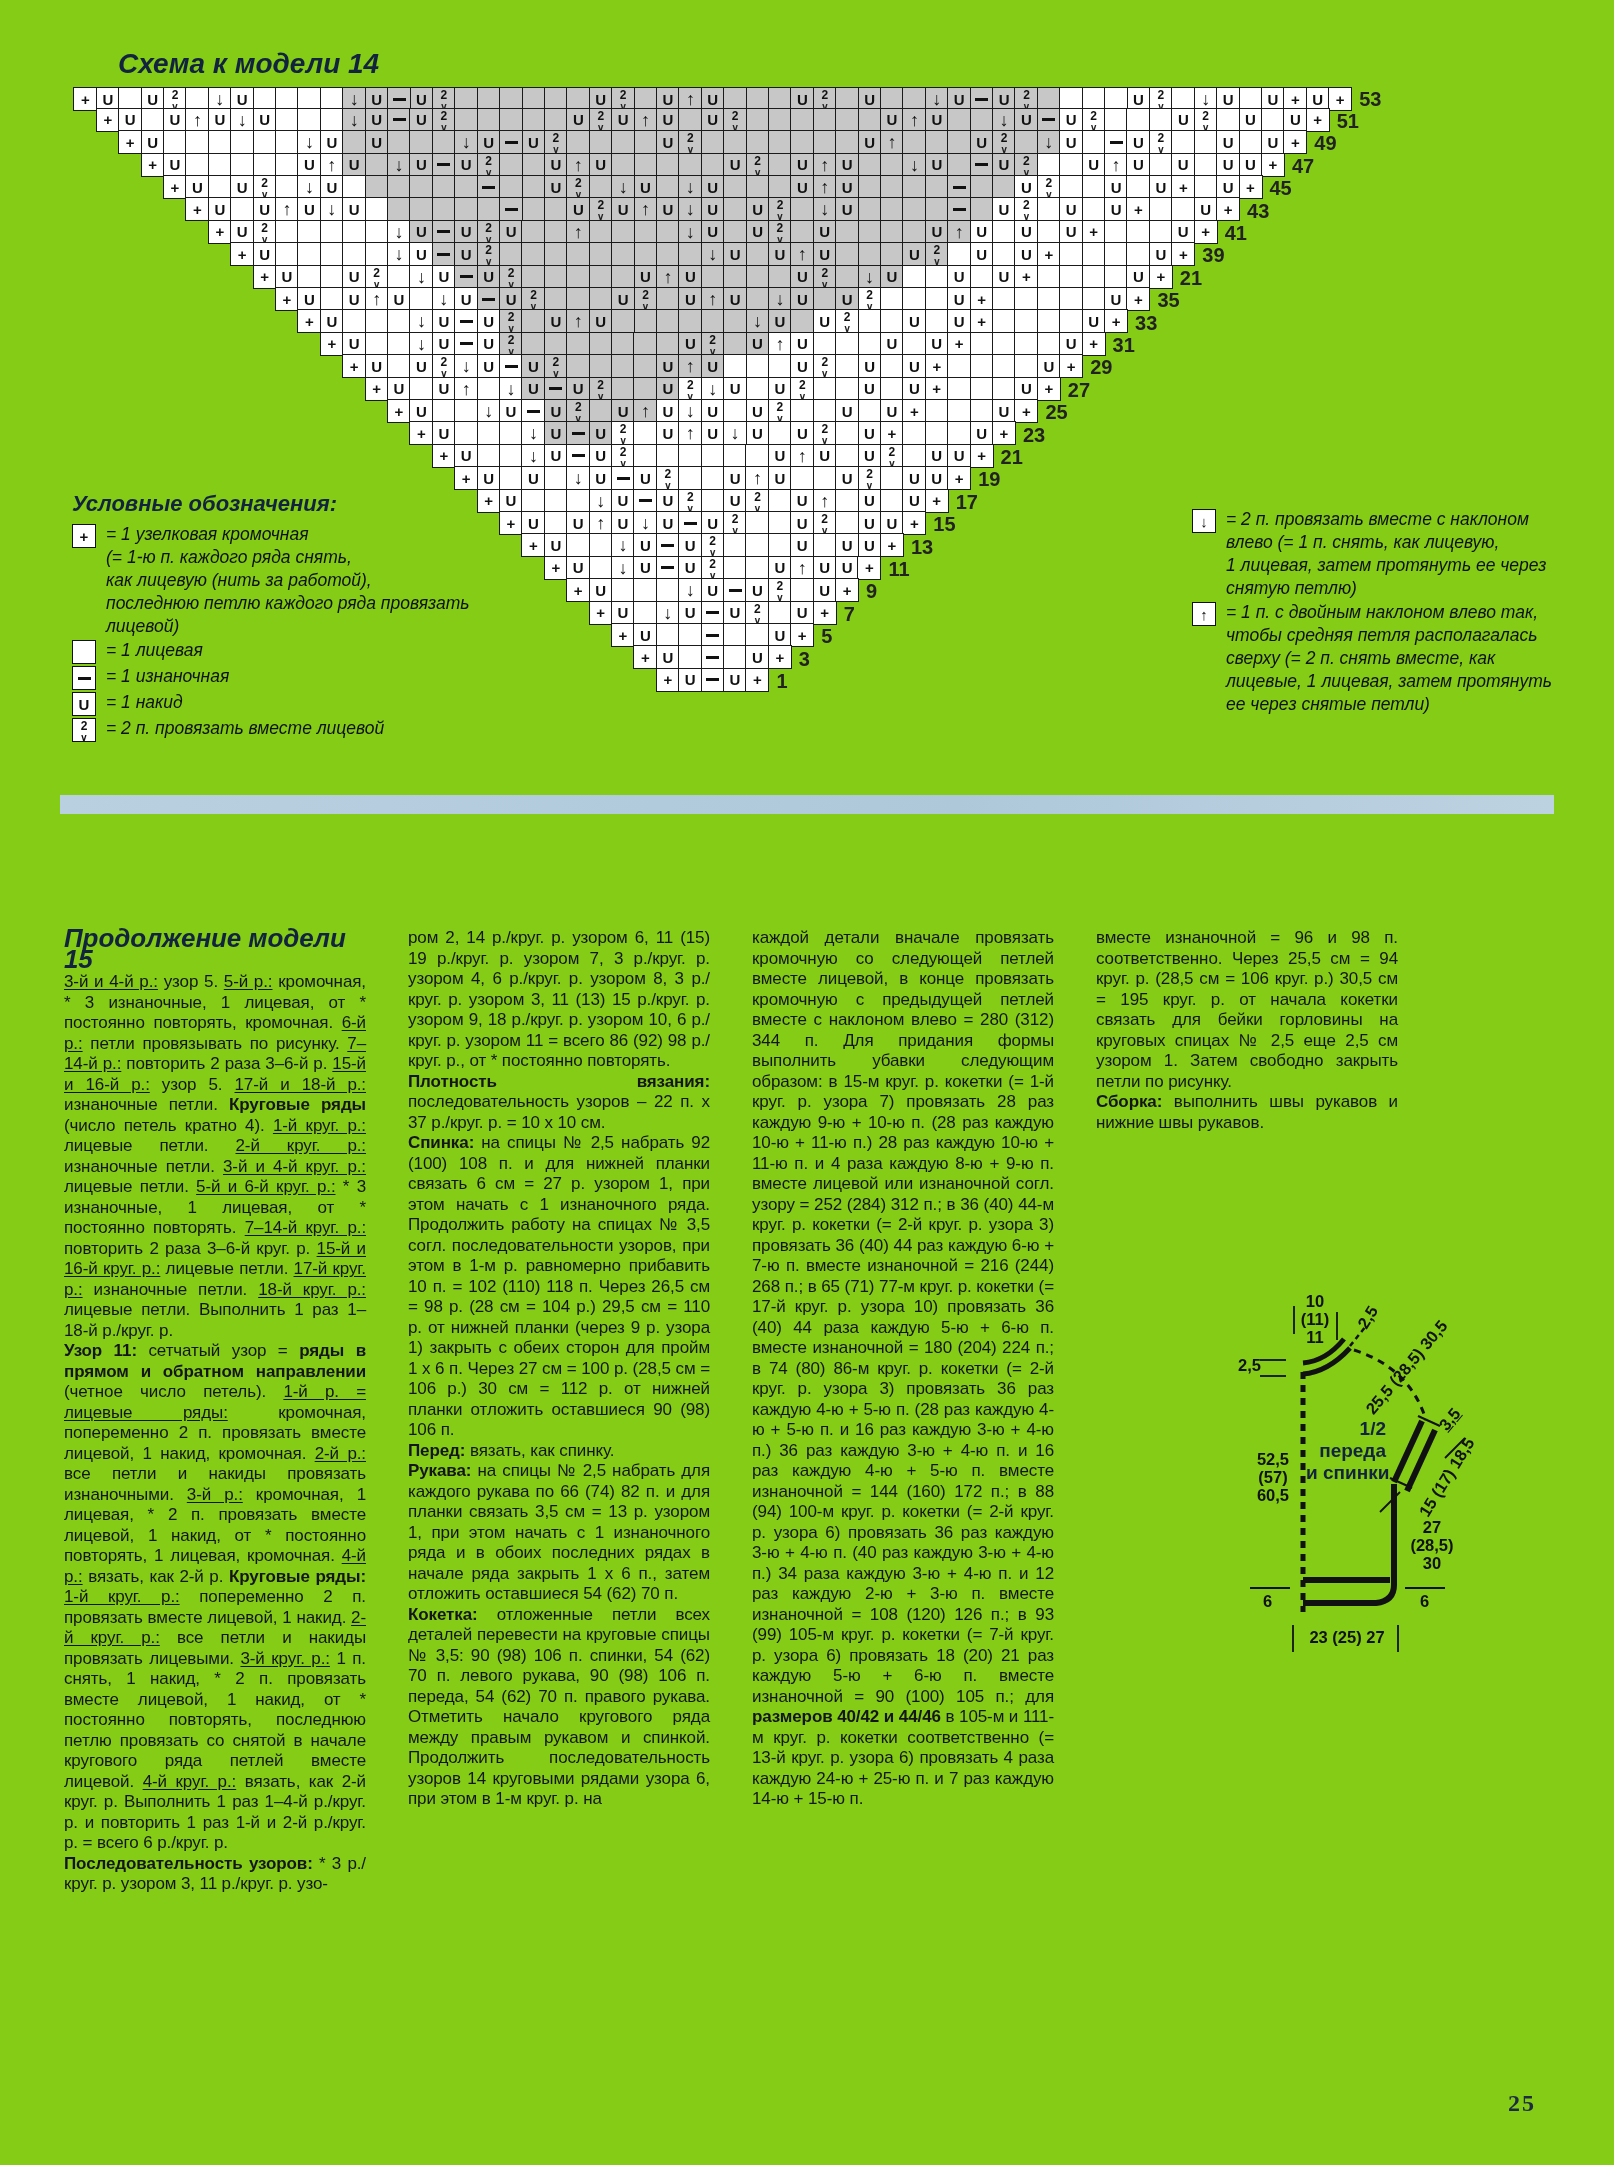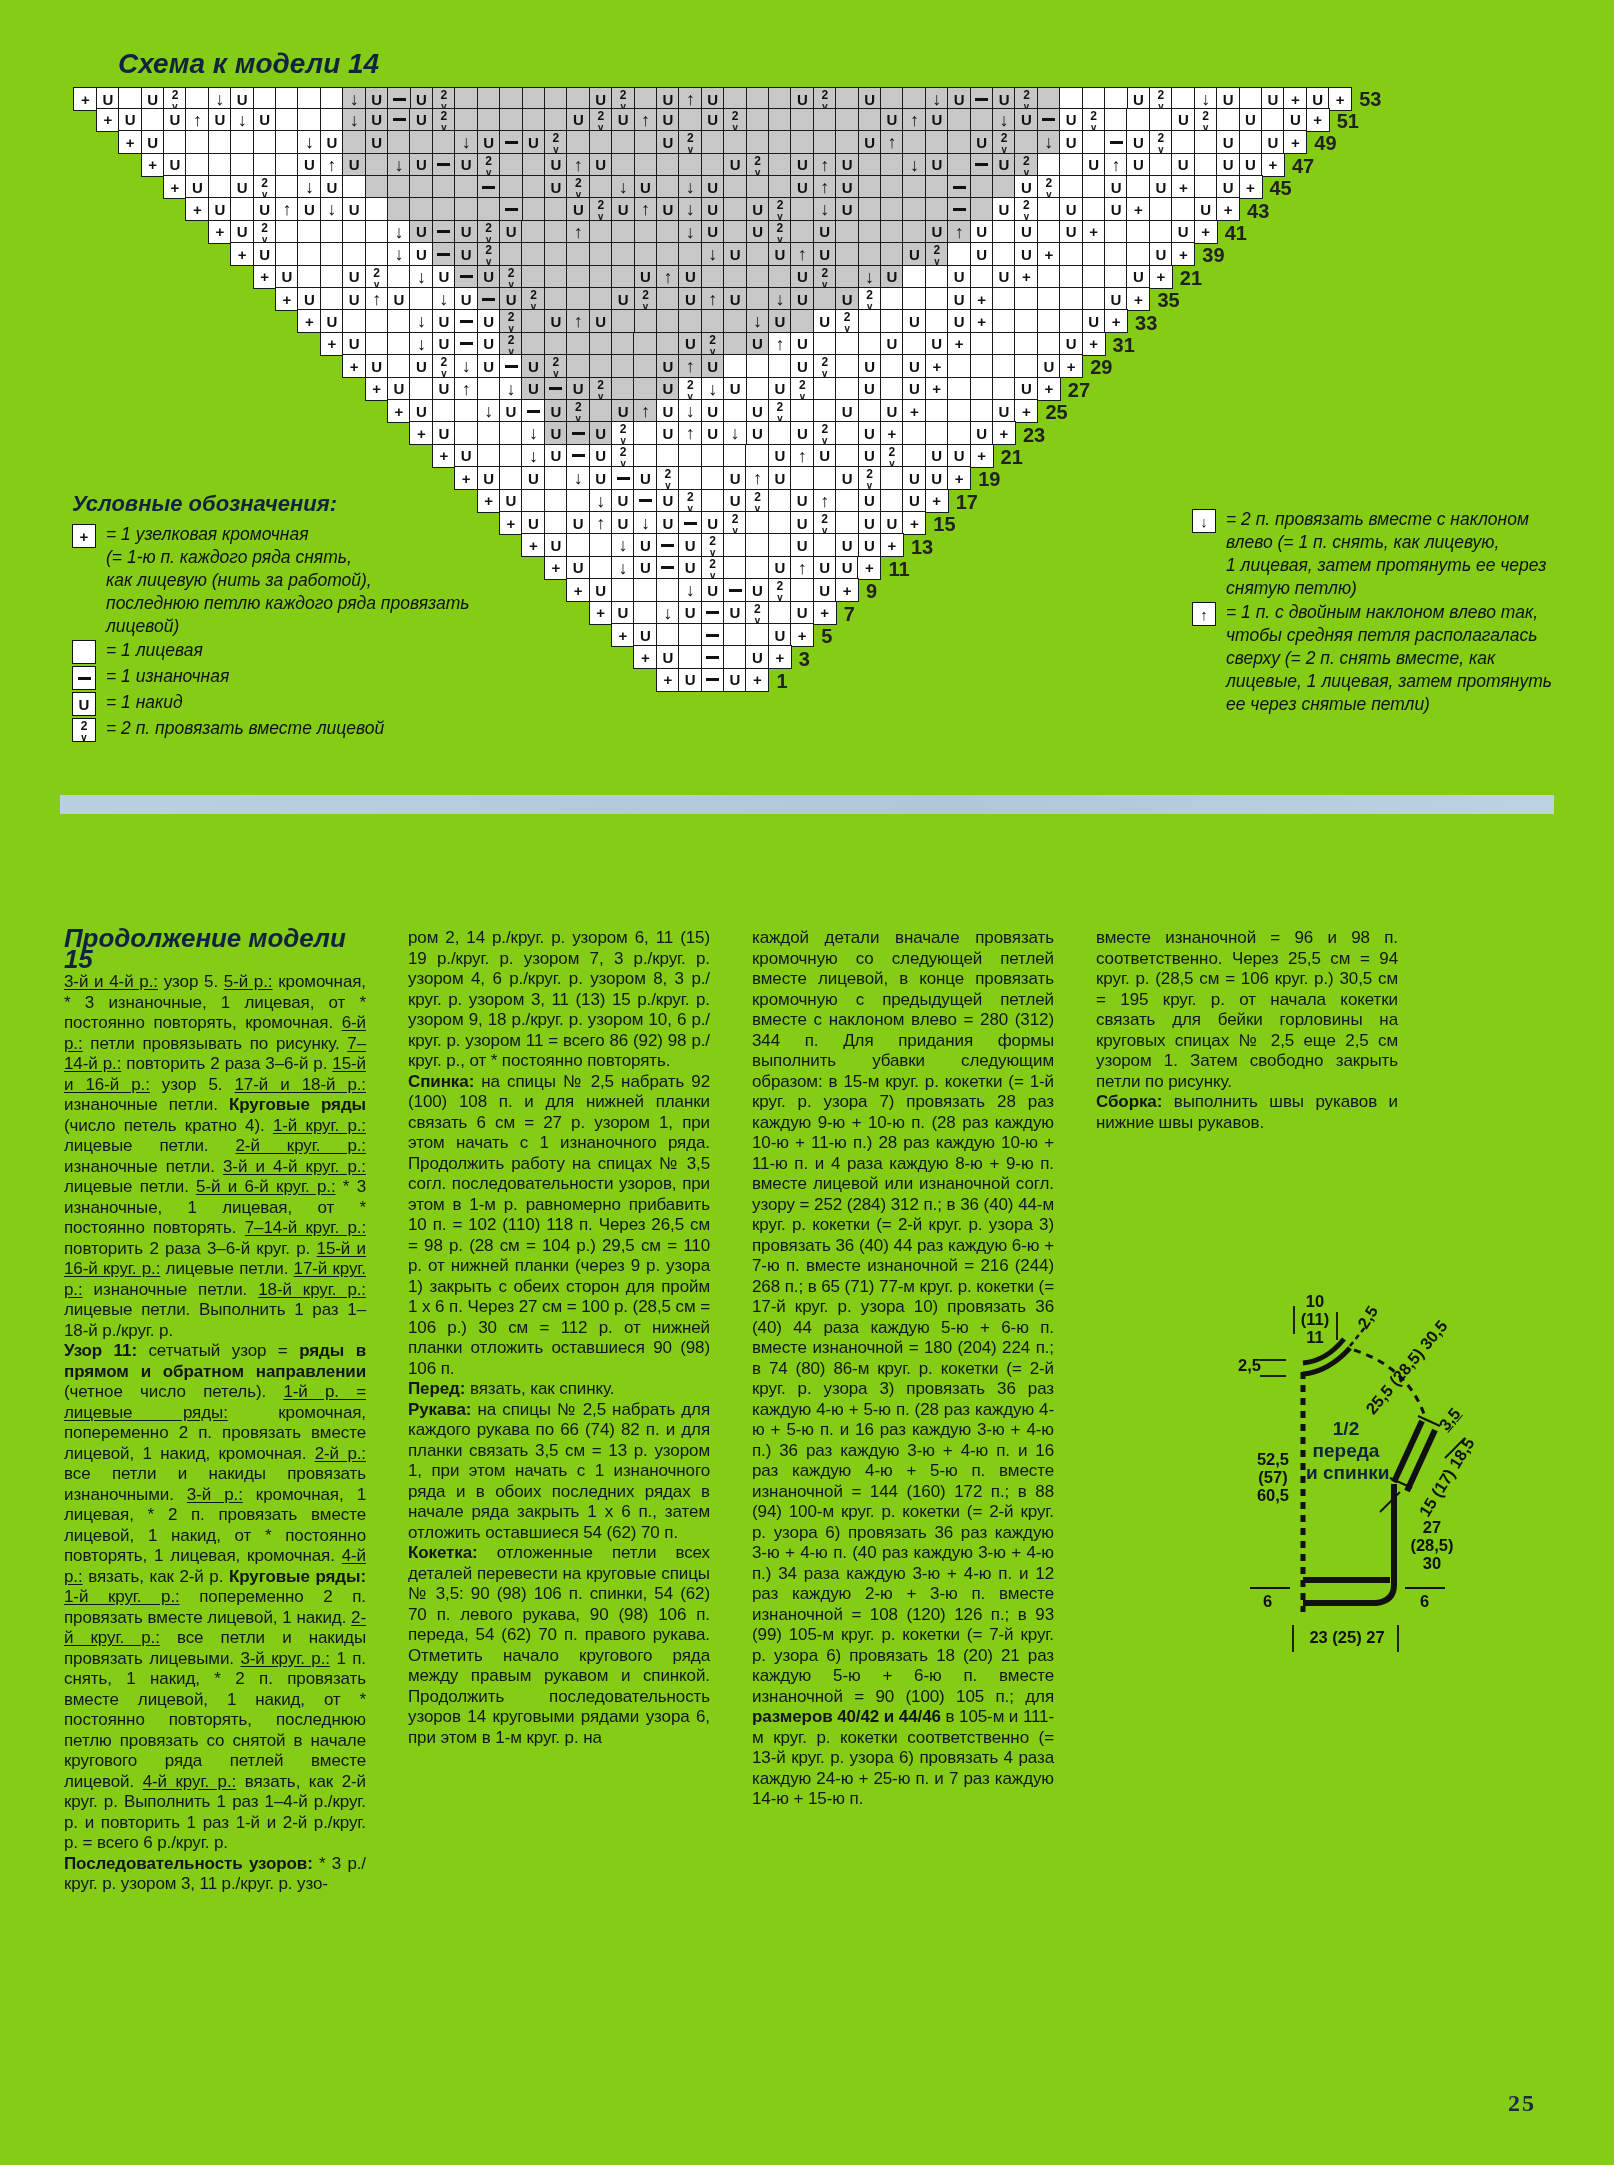--- a/index.html
+++ b/index.html
@@ -1285,20 +1285,21 @@
   <div id="divider"></div>
 
   <div id="col1" class="col">
       <p class="h">Продолжение модели 15</p>
       <p><u>3-й и 4-й р.:</u> узор 5. <u>5-й р.:</u> кромочная, * 3 изнаночные, 1 лицевая, от * постоянно повторять, кромочная. <u>6-й р.:</u> петли провязывать по рисунку. <u>7–14-й р.:</u> повторить 2 раза 3–6-й р. <u>15-й и 16-й р.:</u> узор 5. <u>17-й и 18-й р.:</u> изнаночные петли. <b>Круговые ряды</b> (число петель кратно 4). <u>1-й круг. р.:</u> лицевые петли. <u>2-й круг. р.:</u> изнаночные петли. <u>3-й и 4-й круг. р.:</u> лицевые петли. <u>5-й и 6-й круг. р.:</u> * 3 изнаночные, 1 лицевая, от * постоянно повторять. <u>7–14-й круг. р.:</u> повторить 2 раза 3–6-й круг. р. <u>15-й и 16-й круг. р.:</u> лицевые петли. <u>17-й круг. р.:</u> изнаночные петли. <u>18-й круг. р.:</u> лицевые петли. Выполнить 1 раз 1–18-й р./круг. р.</p>
       <p><b>Узор 11:</b> сетчатый узор = <b>ряды в прямом и обратном направлении</b> (четное число петель). <u>1-й р. = лицевые ряды:</u> кромочная, попеременно 2 п. провязать вместе лицевой, 1 накид, кромочная. <u>2-й р.:</u> все петли и накиды провязать изнаночными. <u>3-й р.:</u> кромочная, 1 лицевая, * 2 п. провязать вместе лицевой, 1 накид, от * постоянно повторять, 1 лицевая, кромочная. <u>4-й р.:</u> вязать, как 2-й р. <b>Круговые ряды:</b> <u>1-й круг. р.:</u> попеременно 2 п. провязать вместе лицевой, 1 накид. <u>2-й круг. р.:</u> все петли и накиды провязать лицевыми. <u>3-й круг. р.:</u> 1 п. снять, 1 накид, * 2 п. провязать вместе лицевой, 1 накид, от * постоянно повторять, последнюю петлю провязать со снятой в начале кругового ряда петлей вместе лицевой. <u>4-й круг. р.:</u> вязать, как 2-й круг. р. Выполнить 1 раз 1–4-й р./круг. р. и повторить 1 раз 1-й и 2-й р./круг. р. = всего 6 р./круг. р.</p>
       <p><b>Последовательность узоров:</b> * 3 р./круг. р. узором 3, 11 р./круг. р. узо-</p>
     </div>
   <div id="col2" class="col">
       <p>ром 2, 14 р./круг. р. узором 6, 11 (15) 19 р./круг. р. узором 7, 3 р./круг. р. узором 4, 6 р./круг. р. узором 8, 3 р./круг. р. узором 3, 11 (13) 15 р./круг. р. узором 9, 18 р./круг. р. узором 10, 6 р./круг. р. узором 11 = всего 86 (92) 98 р./круг. р., от * постоянно повторять.</p>
+      <p><b>Плотность вязания:</b> последовательность узоров – 22 п. x 37 р./круг. р. = 10 x 10 см.</p>
       <p><b>Спинка:</b> на спицы № 2,5 набрать 92 (100) 108 п. и для нижней планки связать 6 см = 27 р. узором 1, при этом начать с 1 изнаночного ряда. Продолжить работу на спицах № 3,5 согл. последовательности узоров, при этом в 1-м р. равномерно прибавить 10 п. = 102 (110) 118 п. Через 26,5 см = 98 р. (28 см = 104 р.) 29,5 см = 110 р. от нижней планки (через 9 р. узора 1) закрыть с обеих сторон для пройм 1 x 6 п. Через 27 см = 100 р. (28,5 см = 106 р.) 30 см = 112 р. от нижней планки отложить оставшиеся 90 (98) 106 п.</p>
       <p><b>Перед:</b> вязать, как спинку.</p>
       <p><b>Рукава:</b> на спицы № 2,5 набрать для каждого рукава по 66 (74) 82 п. и для планки связать 3,5 см = 13 р. узором 1, при этом начать с 1 изнаночного ряда и в обоих последних рядах в начале ряда закрыть 1 x 6 п., затем отложить оставшиеся 54 (62) 70 п.</p>
       <p><b>Кокетка:</b> отложенные петли всех деталей перевести на круговые спицы № 3,5: 90 (98) 106 п. спинки, 54 (62) 70 п. левого рукава, 90 (98) 106 п. переда, 54 (62) 70 п. правого рукава. Отметить начало кругового ряда между правым рукавом и спинкой. Продолжить последовательность узоров 14 круговыми рядами узора 6, при этом в 1-м круг. р. на</p>
     </div>
   <div id="col3" class="col">
       <p>каждой детали вначале провязать кромочную со следующей петлей вместе лицевой, в конце провязать кромочную с предыдущей петлей вместе с наклоном влево = 280 (312) 344 п. Для придания формы выполнить убавки следующим образом: в 15-м круг. р. кокетки (= 1-й круг. р. узора 7) провязать 28 раз каждую 9-ю + 10-ю п. (28 раз каждую 10-ю + 11-ю п.) 28 раз каждую 10-ю + 11-ю п. и 4 раза каждую 8-ю + 9-ю п. вместе лицевой или изнаночной согл. узору = 252 (284) 312 п.; в 36 (40) 44-м круг. р. кокетки (= 2-й круг. р. узора 3) провязать 36 (40) 44 раз каждую 6-ю + 7-ю п. вместе изнаночной = 216 (244) 268 п.; в 65 (71) 77-м круг. р. кокетки (= 17-й круг. р. узора 10) провязать 36 (40) 44 раза каждую 5-ю + 6-ю п. вместе изнаночной = 180 (204) 224 п.; в 74 (80) 86-м круг. р. кокетки (= 2-й круг. р. узора 3) провязать 36 раз каждую 4-ю + 5-ю п. (28 раз каждую 4-ю + 5-ю п. и 16 раз каждую 3-ю + 4-ю п.) 36 раз каждую 3-ю + 4-ю п. и 16 раз каждую 4-ю + 5-ю п. вместе изнаночной = 144 (160) 172 п.; в 88 (94) 100-м круг. р. кокетки (= 2-й круг. р. узора 6) провязать 36 раз каждую 3-ю + 4-ю п. (40 раз каждую 3-ю + 4-ю п.) 34 раза каждую 3-ю + 4-ю п. и 12 раз каждую 2-ю + 3-ю п. вместе изнаночной = 108 (120) 126 п.; в 93 (99) 105-м круг. р. кокетки (= 7-й круг. р. узора 6) провязать 18 (20) 21 раз каждую 5-ю + 6-ю п. вместе изнаночной = 90 (100) 105 п.; для <b>размеров 40/42 и 44/46</b> в 105-м и 111-м круг. р. кокетки соответственно (= 13-й круг. р. узора 6) провязать 4 раза каждую 24-ю + 25-ю п. и 7 раз каждую 14-ю + 15-ю п.</p>
     </div>
   <div id="col4" class="col">
       <p>вместе изнаночной = 96 и 98 п. соответственно. Через 25,5 см = 94 круг. р. (28,5 см = 106 круг. р.) 30,5 см = 195 круг. р. от начала кокетки связать для бейки горловины на круговых спицах № 2,5 еще 2,5 см узором 1. Затем свободно закрыть петли по рисунку.</p>
@@ -1345,21 +1346,21 @@
     <div class="slabel rot" style="left:126px;top:18px;transform:rotate(-58deg);">2,5</div>
     <div class="slabel" style="left:8px;top:66px;">2,5</div>
     <div class="slabel rot" style="left:118px;top:68px;transform:rotate(-50deg);">25,5 (28,5) 30,5</div>
     <div class="slabel rot" style="left:208px;top:120px;transform:rotate(-50deg);text-decoration:underline;">3,5</div>
     <div class="slabel rot" style="left:172px;top:178px;transform:rotate(-58deg);">15 (17) 18,5</div>
     <div class="slabel" style="left:18px;top:160px;width:50px;">
       <div>52,5</div>
       <div>(57)</div>
       <div>60,5</div>
     </div>
-    <div id="sch-center" class="slabel" style="left:76px;top:128px;width:80px;font-weight:bold;">
+    <div id="sch-center" class="slabel" style="left:76px;top:128px;width:80px;font-weight:bold;text-align:right;">
       <div>1/2</div>
       <div>переда</div>
       <div>и спинки</div>
     </div>
     <div class="slabel" style="left:172px;top:228px;width:60px;">
       <div>27</div>
       <div>(28,5)</div>
       <div>30</div>
     </div>
     <div class="slabel" style="left:33px;top:302px;">6</div>

